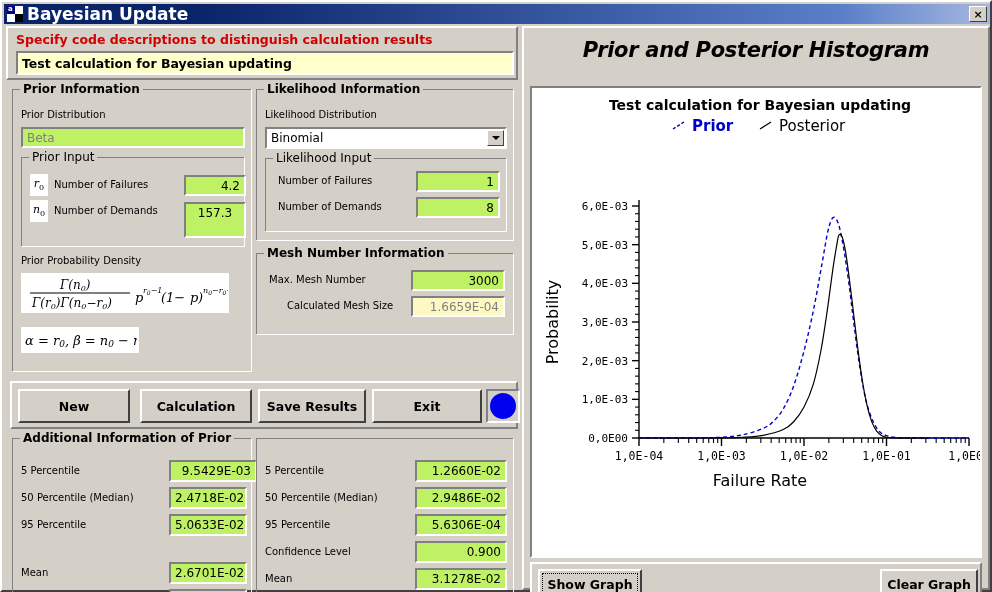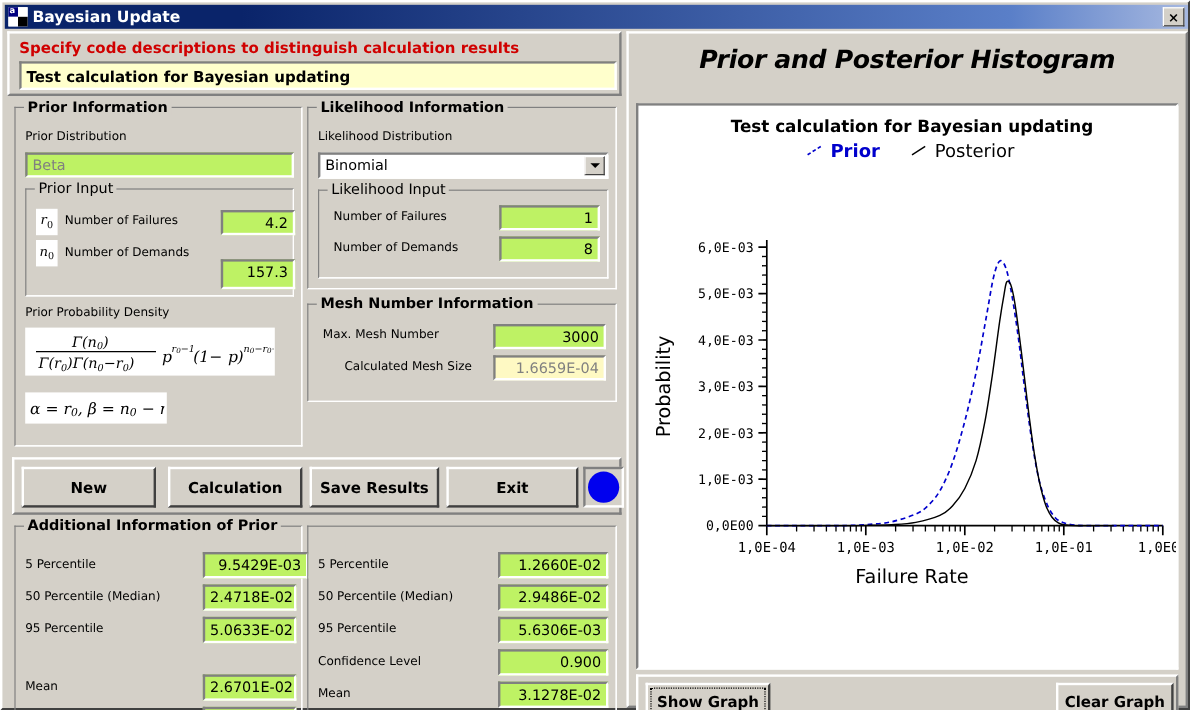--- a/index.html
+++ b/index.html
@@ -28,21 +28,21 @@
   .titlebar-icon {
     width: 16px; height: 16px; margin-left: 3px; margin-right: 4px;
     background: #ffffff; position: relative; flex: none;
   }
   .titlebar-icon .q1 { position:absolute; left:0; top:0; width:8px; height:8px; background:#000080; }
   .titlebar-icon .q2 { position:absolute; left:8px; top:0; width:8px; height:8px; background:#ffffff; }
   .titlebar-icon .q3 { position:absolute; left:0; top:8px; width:8px; height:8px; background:#ffffff; }
   .titlebar-icon .q4 { position:absolute; left:8px; top:8px; width:8px; height:8px; background:#000000; }
   .titlebar-icon .num { position:absolute; left:1px; top:-1px; color:#fff; font-size:7px; font-weight:bold; line-height:9px; }
   .titlebar-title {
-    color: #ffffff; font-size: 13px; font-weight: bold;
+    color: #ffffff; font-size: 17px; font-weight: bold;
     font-family: "DejaVu Sans", sans-serif;
     letter-spacing: 0px; white-space: nowrap;
   }
   .close-btn {
     position: absolute; right: 3px; top: 2px;
     width: 18px; height: 16px;
     background: #d4d0c8;
     border: 1px solid #ffffff;
     border-right-color: #404040; border-bottom-color: #404040;
     display: flex; align-items: center; justify-content: center;
@@ -236,21 +236,21 @@
         <div class="badge" style="left:8px;top:16px;width:18px;height:22px;">
           <span>r<sub>0</sub></span>
         </div>
         <div class="lbl" style="left:32px;top:21px;">Number of Failures</div>
         <div class="field" style="left:162px;top:17px;width:62px;height:21px;">4.2</div>
 
         <div class="badge" style="left:8px;top:42px;width:18px;height:22px;">
           <span>n<sub>0</sub></span>
         </div>
         <div class="lbl" style="left:32px;top:47px;">Number of Demands</div>
-        <div class="field" style="left:162px;top:58px;width:62px;height:25px;">157.3</div>
+        <div class="field" style="left:162px;top:44px;width:62px;height:36px;text-align:center;">157.3</div>
       </div>
 
       <div class="lbl" style="left:8px;top:165px;">Prior Probability Density</div>
 
       <div class="formula" style="left:8px;top:183px;width:208px;height:40px;">
         <svg width="206" height="38" viewBox="0 0 206 38">
           <g font-family="DejaVu Serif, serif" font-style="italic" fill="#000">
             <text x="38" y="15" font-size="12">Γ(<tspan font-style="italic">n</tspan><tspan font-size="8" dy="2">0</tspan><tspan dy="-2">)</tspan></text>
             <line x1="8" y1="19" x2="108" y2="19" stroke="#000" stroke-width="1"></line>
             <text x="10" y="33" font-size="12">Γ(<tspan>r</tspan><tspan font-size="8" dy="2">0</tspan><tspan dy="-2">)Γ(</tspan><tspan>n</tspan><tspan font-size="8" dy="2">0</tspan><tspan dy="-2">−</tspan><tspan>r</tspan><tspan font-size="8" dy="2">0</tspan><tspan dy="-2">)</tspan></text>
@@ -340,21 +340,21 @@
     <div class="group" style="left:250px;top:412px;width:258px;height:170px;">
       <div class="group-inner"></div>
 
       <div class="lbl" style="left:8px;top:26px;">5 Percentile</div>
       <div class="field" style="left:158px;top:21px;width:92px;height:22px;">1.2660E-02</div>
 
       <div class="lbl" style="left:8px;top:53px;">50 Percentile (Median)</div>
       <div class="field" style="left:158px;top:48px;width:92px;height:22px;">2.9486E-02</div>
 
       <div class="lbl" style="left:8px;top:80px;">95 Percentile</div>
-      <div class="field" style="left:158px;top:75px;width:92px;height:22px;">5.6306E-03</div>
+      <div class="field" style="left:158px;top:75px;width:92px;height:22px;">5.6306E-04</div>
 
       <div class="lbl" style="left:8px;top:107px;">Confidence Level</div>
       <div class="field" style="left:158px;top:102px;width:92px;height:22px;">0.900</div>
 
       <div class="lbl" style="left:8px;top:134px;">Mean</div>
       <div class="field" style="left:158px;top:129px;width:92px;height:22px;">3.1278E-02</div>
 
     </div>
   </div>
 

